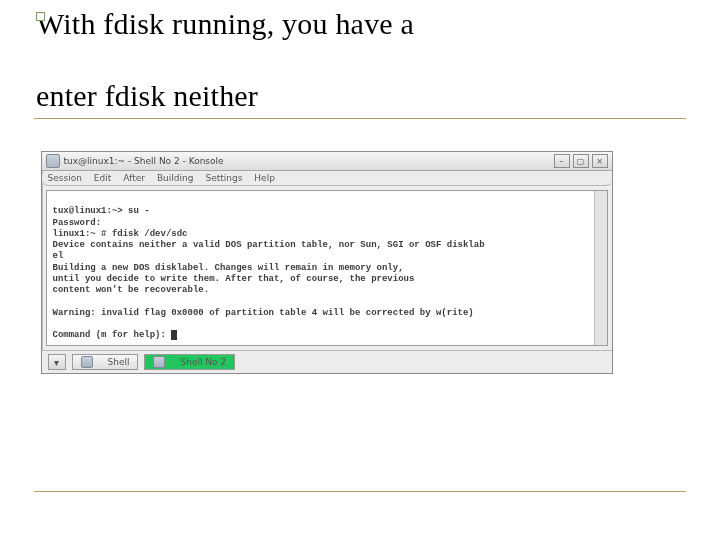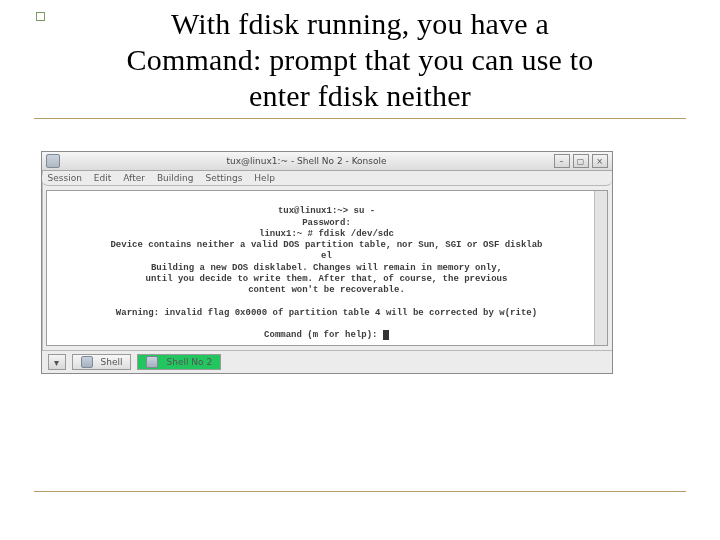--- a/index.html
+++ b/index.html
@@ -11,21 +11,20 @@
     font-family: "Times New Roman", Times, serif;
     box-sizing: border-box;
     position: relative;
   }
   .slide {
     width: 720px;
     height: 540px;
     position: relative;
     box-sizing: border-box;
     padding: 6px 30px 0 30px;
-    text-align: center;
   }
   .title {
     font-size: 30px;
     line-height: 1.2;
     color: #000;
     margin: 0 6px 4px 6px;
     letter-spacing: 0.2px;
   }
   .title .fdisk2 { color: #000; }
   .top-rule {
@@ -121,21 +120,21 @@
     border-top: 1px solid #b8b8b8;
   }
   .tabbar .newtab {
     width: 16px; height: 14px;
     border: 1px solid #9a9a9a;
     background: linear-gradient(#f3f3f3,#d8d8d8);
     display: flex; align-items: center; justify-content: center;
     font-size: 10px;
   }
   .tabbar .tab {
-    display: flex; align-items: center; gap: 8px;
+    display: flex; align-items: center; gap: 15px;
     padding: 1px 8px;
     border: 1px solid #9a9a9a;
     background: linear-gradient(#f7f7f7,#dedede);
     font-size: 9px;
   }
   .tabbar .tab.active {
     background: #22c55e;
   }
   .tabbar .tab .ticon {
     width: 10px; height: 10px;
@@ -159,21 +158,21 @@
     background: #fff;
   }
 </style>
 </head>
 <body>
 
 <div class="slide">
   <div class="bullet"></div>
   <p class="title">
     <span>With </span><span>fdisk</span><span> running, you have a</span><br>
-    <span>Command: prompt that you can use to</span><br>
+    <br>
     <span>enter </span><span class="fdisk2">fdisk</span><span> neither</span>
   </p>
   <div class="top-rule"></div>
 
   <div class="konsole-wrap">
     <div class="konsole">
       <div class="titlebar">
         <div class="appicon"></div>
         <div class="wtitle">tux@linux1:~ - Shell No 2 - Konsole</div>
         <div class="winbtns">

